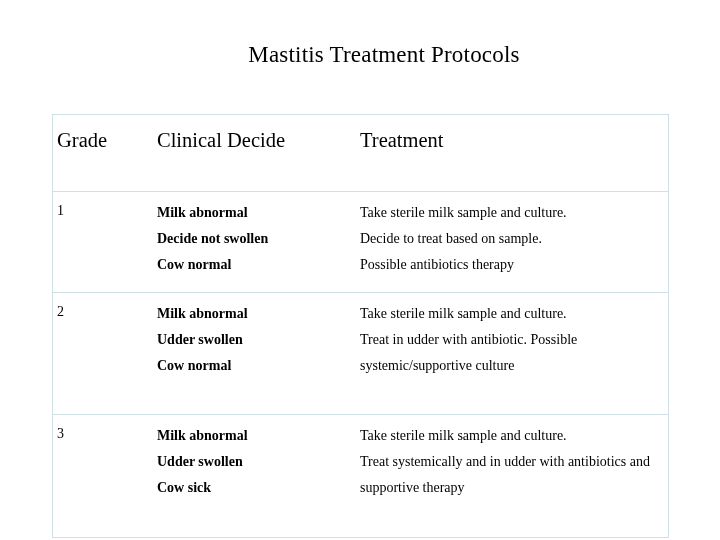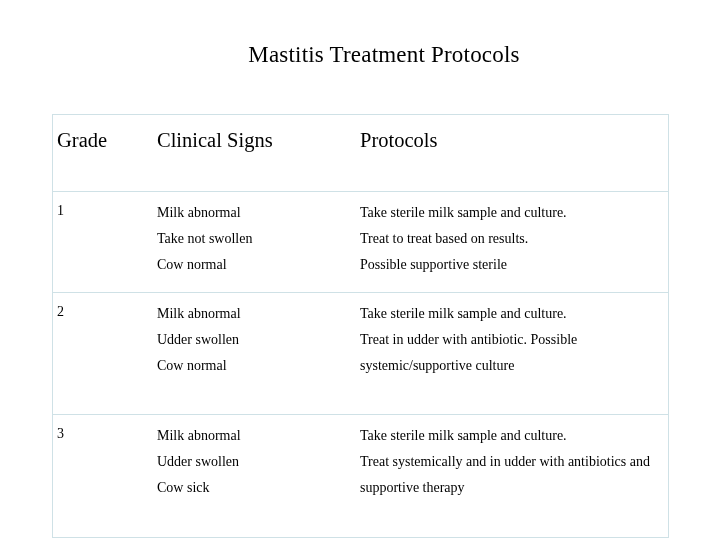--- a/index.html
+++ b/index.html
@@ -56,21 +56,21 @@
   }
 
   .protocol-table td {
     vertical-align: top;
     padding: 0;
     background: #ffffff;
     margin-left: 16px;
   }
 
   .col-grade   { width: 100px; }
-  .col-signs   { width: 203px; }
+  .col-signs   { width: 203px; font-weight: bold; }
   .col-treat   { width: 312px; }
 
   
   .header-row td {
     height: 63px;
     font-size: 20.5px;
     line-height: 24px;
     font-weight: normal;
     padding-top: 13px;
   }
@@ -111,45 +111,45 @@
 
   <div class="slide-title">Mastitis Treatment Protocols</div>
 
   <table class="protocol-table">
     <tbody>
       <tr class="header-row">
         <td class="col-grade">
           <span class="cell-inner">Grade</span>
         </td>
         <td class="col-signs">
-          <span class="cell-inner">Clinical Signs</span>
+          <span class="cell-inner">Clinical Decide</span>
         </td>
         <td class="col-treat">
-          <span class="cell-inner">Protocols</span>
+          <span class="cell-inner">Treatment</span>
         </td>
       </tr>
 
       <tr class="body-row row-1">
         <td class="col-grade">
           <div class="cell-inner">
             <span class="grade-num">1</span>
           </div>
         </td>
         <td class="col-signs">
           <div class="cell-inner">
             <span class="cell-line">Milk abnormal</span>
-            <span class="cell-line">Take not swollen</span>
+            <span class="cell-line">Decide not swollen</span>
             <span class="cell-line">Cow normal</span>
           </div>
         </td>
         <td class="col-treat">
           <div class="cell-inner">
             <span class="cell-line">Take sterile milk sample and culture.</span>
-            <span class="cell-line">Treat to treat based on results.</span>
-            <span class="cell-line">Possible supportive sterile</span>
+            <span class="cell-line">Decide to treat based on sample.</span>
+            <span class="cell-line">Possible antibiotics therapy</span>
           </div>
         </td>
       </tr>
 
       <tr class="body-row row-2">
         <td class="col-grade">
           <div class="cell-inner">
             <span class="grade-num">2</span>
           </div>
         </td>

